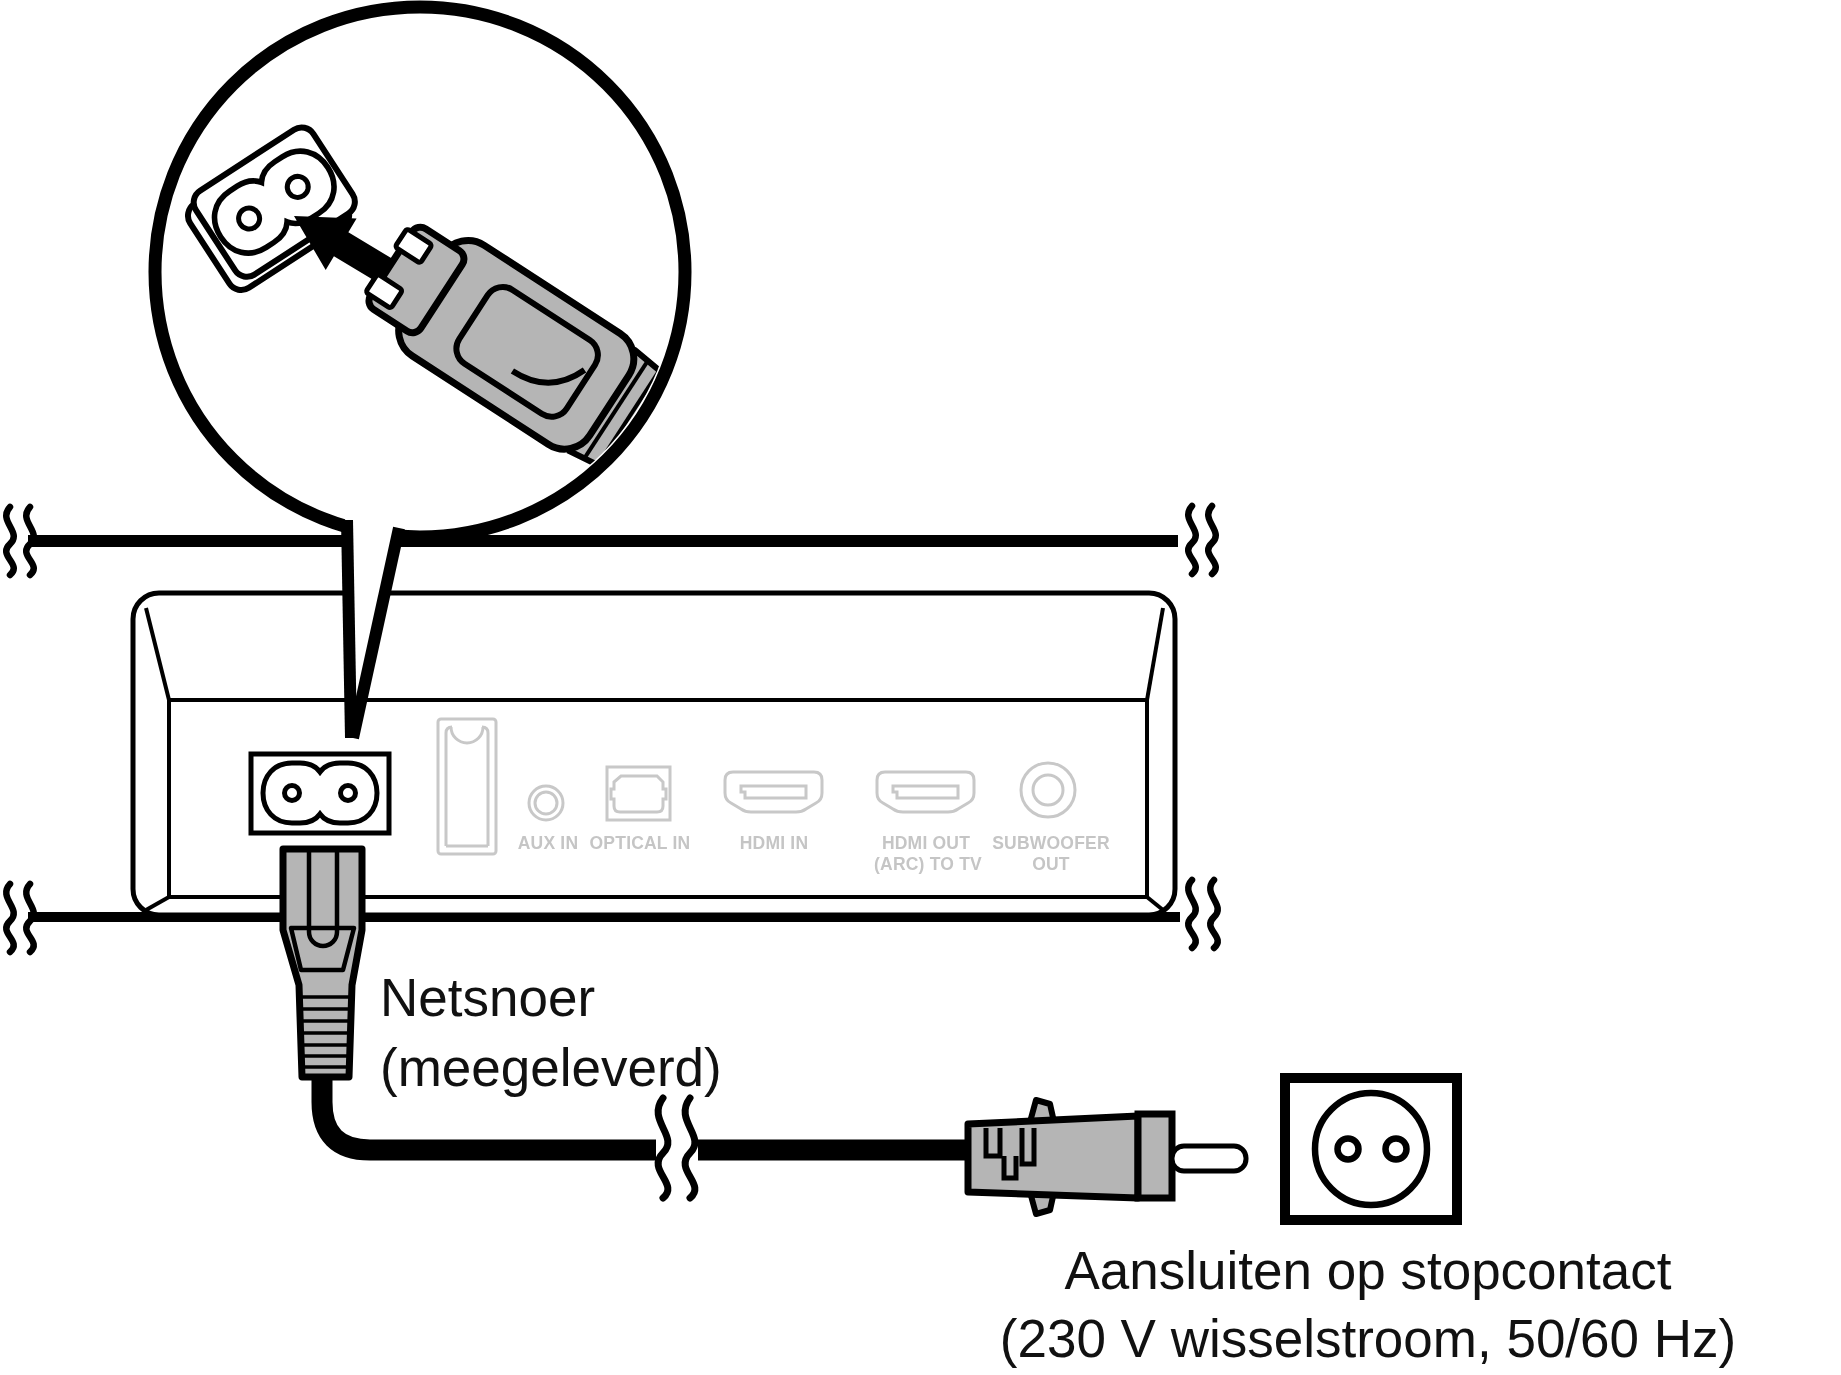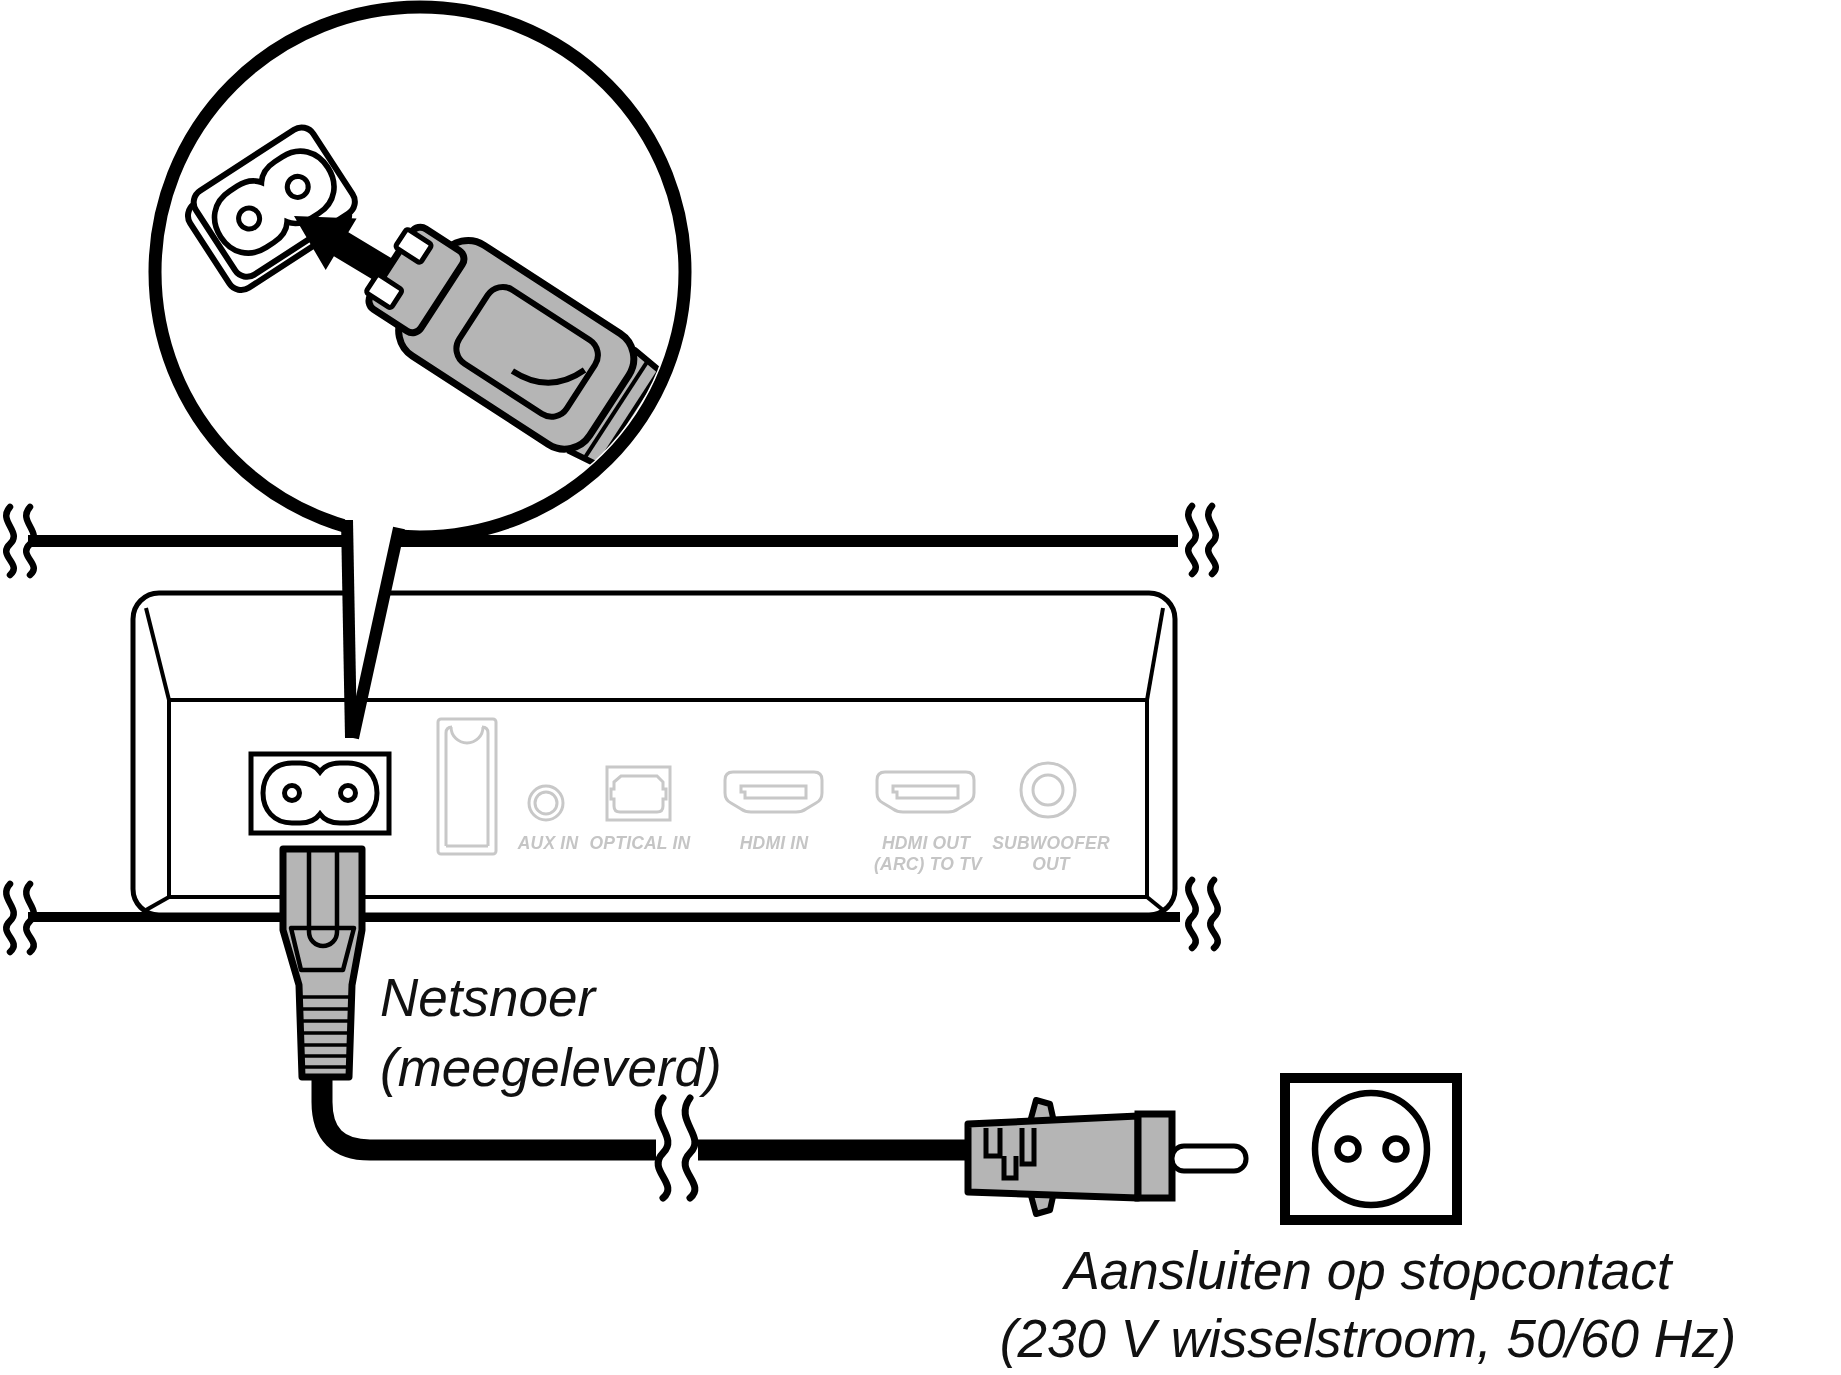--- a/index.html
+++ b/index.html
@@ -2,21 +2,20 @@
 <html><head>
 <meta charset="utf-8">
 <style>
   html,body{margin:0;padding:0;background:#ffffff;}
   .stage{
     position:relative;
     width:1841px;height:1375px;
     background:#ffffff;
     font-family:"Liberation Sans", sans-serif;
     overflow:hidden;
-    font-style:italic;
   }
   svg{display:block;}
   text{font-family:"Liberation Sans", sans-serif;}
   .caption{font-size:53px;fill:#111111;}
   .portlabel{font-size:17.5px;font-weight:bold;fill:#c5c5c5;letter-spacing:0.2px;}
 </style>
 </head>
 <body>
 
 <div class="stage">

